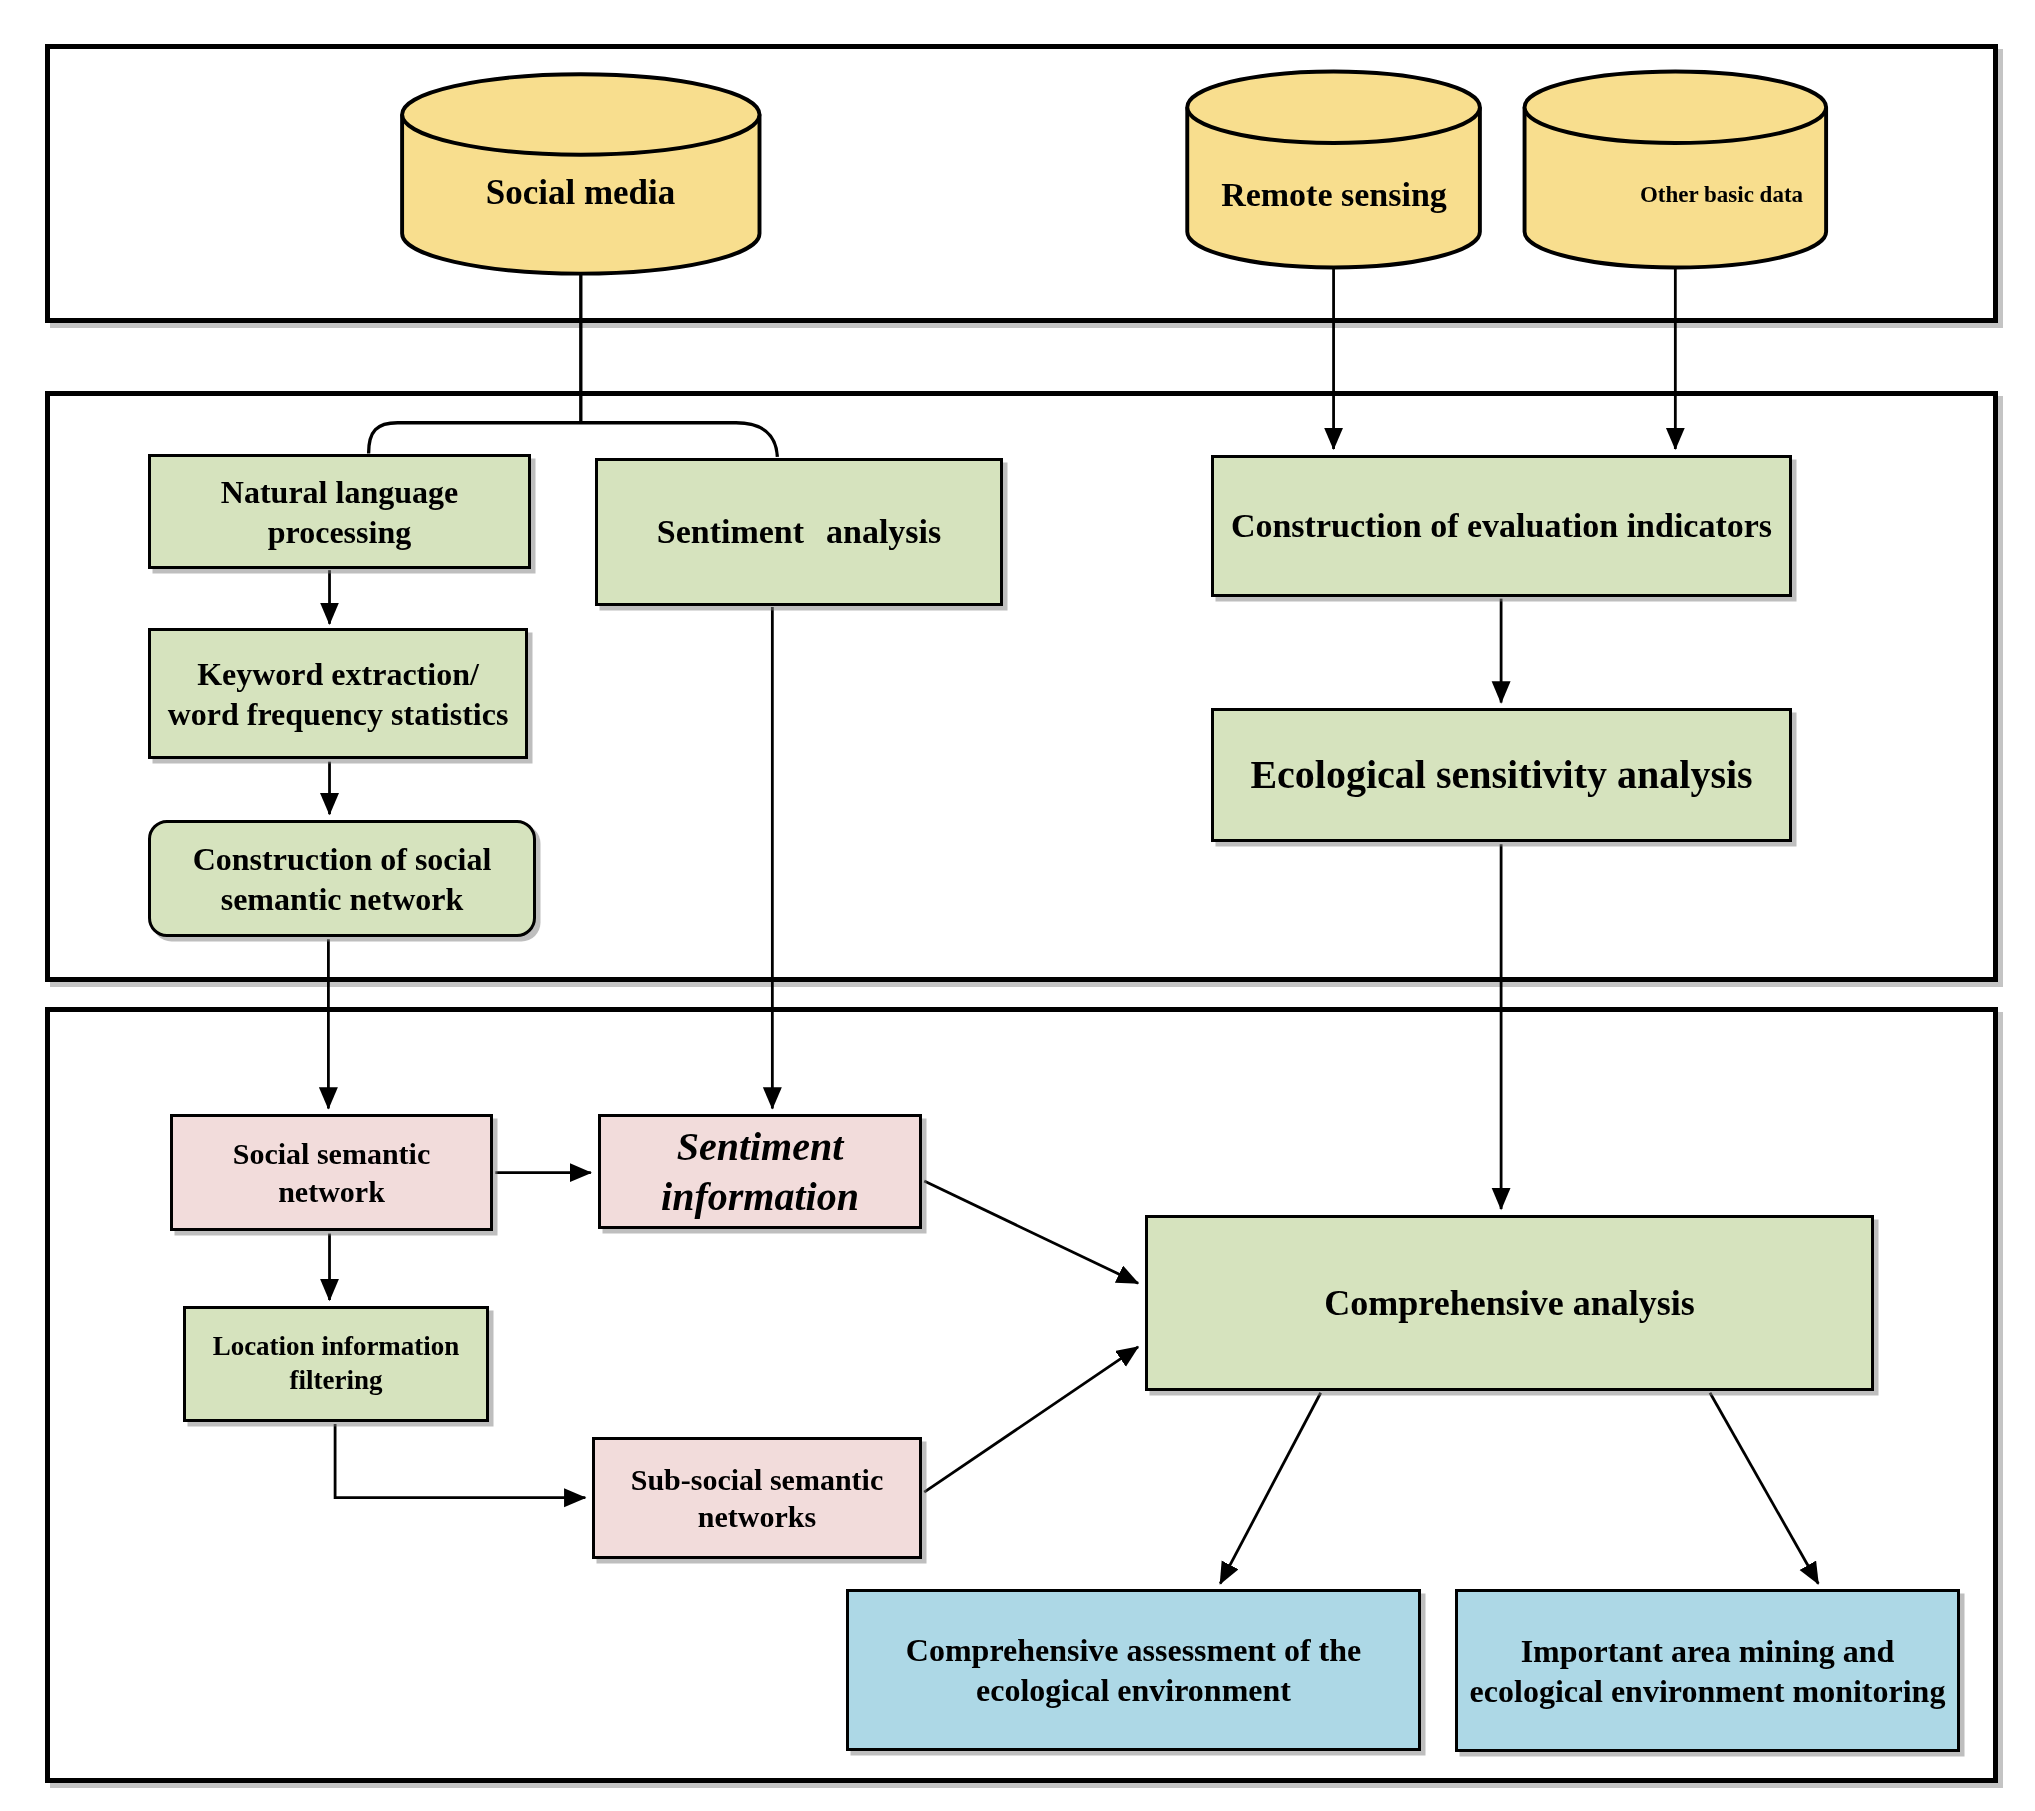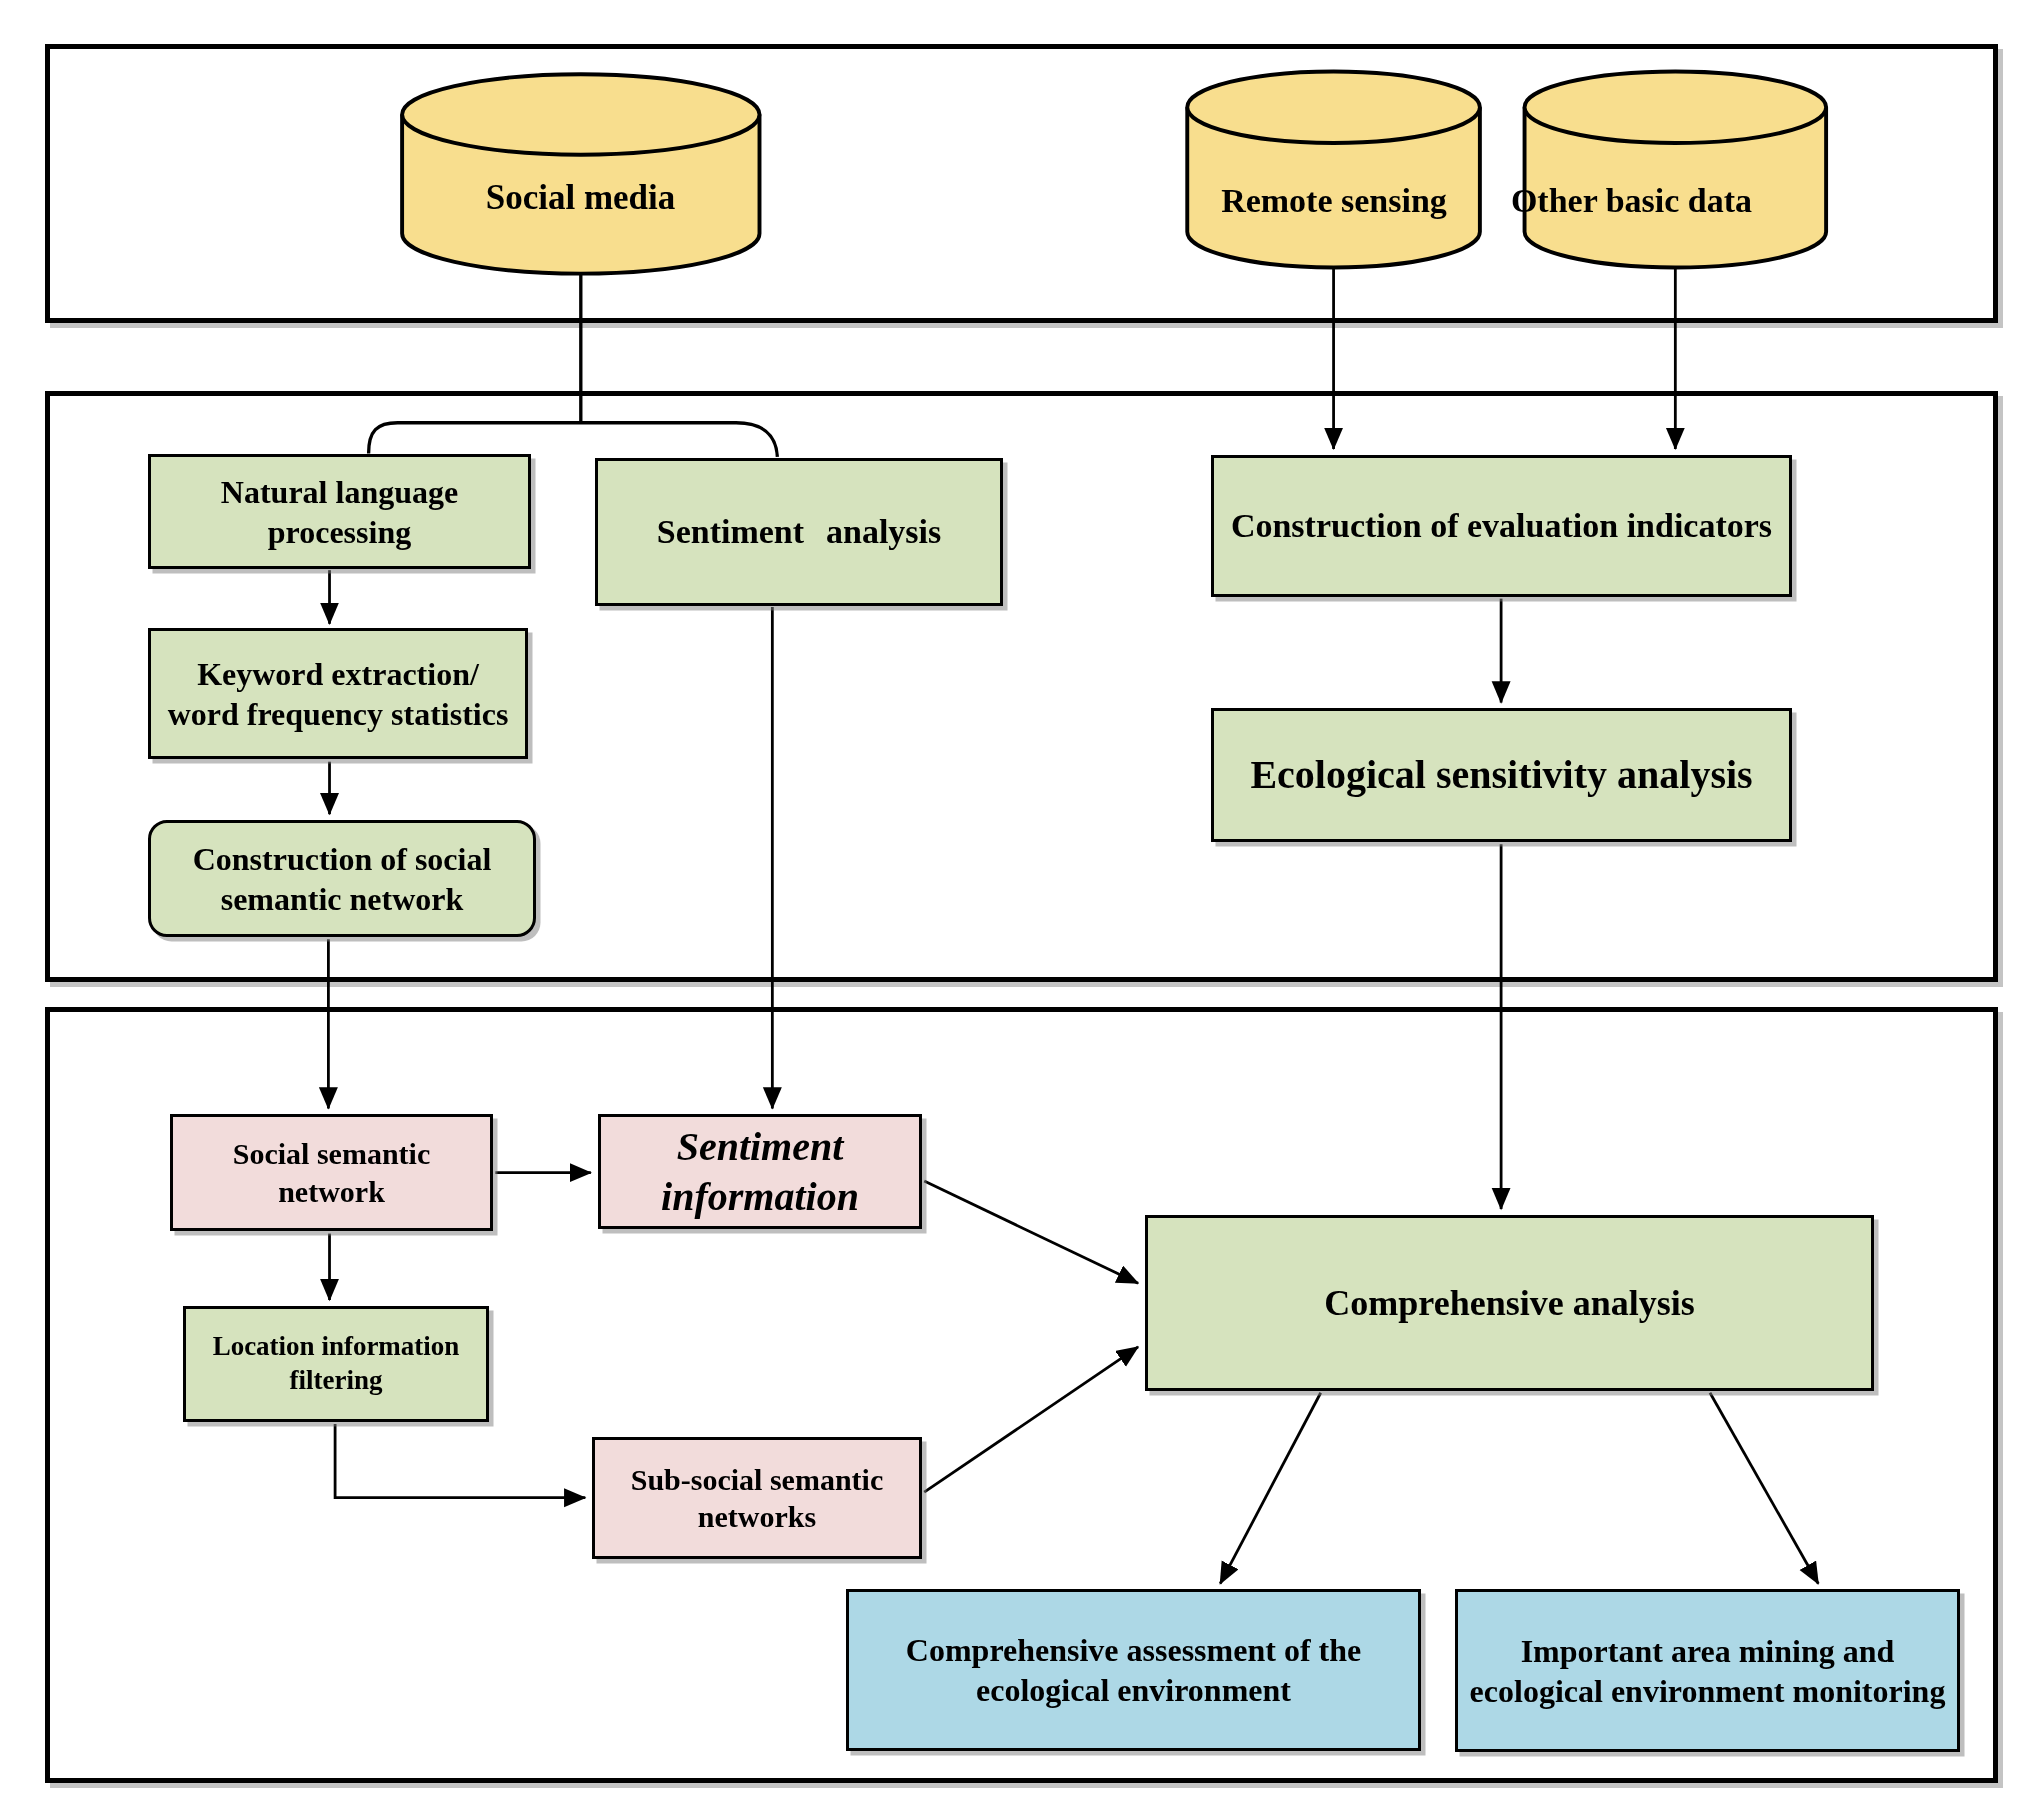--- a/index.html
+++ b/index.html
@@ -26,21 +26,21 @@
     line-height:1.25;
     box-shadow:4.5px 4.5px 0 rgba(125,125,125,0.5);
     box-sizing:border-box;
     padding:0 7.8px;
   }
   .green{background:var(--c-process_fill,#D6E3BE);}
   .pink{background:var(--c-intermediate_fill,#F2DCDB);}
   .blue{background:var(--c-output_fill,#ADD8E6);}
   .cyl-label{
     position:absolute;
-    display:flex;align-items:flex-end;justify-content:center;
+    display:flex;align-items:center;justify-content:center;
     text-align:center;
   }
   .wide-gap{word-spacing:13.4px;align-items:center;}
   .cyl{fill:var(--c-data_fill,#F8DE8E);stroke:#000;stroke-width:7;}
   .link{stroke:#000;stroke-width:5;fill:none;}
   .thicklink{stroke:#000;stroke-width:6;fill:none;}
 </style>
 </head>
 <body>
 
@@ -91,21 +91,21 @@
     <path class="link" d="M2365,2494 L2185,2836" marker-end="url(#arrow)"></path>
     <path class="link" d="M3062,2494 L3256,2836" marker-end="url(#arrow)"></path>
   </svg>
 
   <div class="cyl-label" style="left:413px;top:168px;width:335px;height:50px;font-size:35px;">
     <span>Social media</span>
   </div>
   <div class="cyl-label" style="left:1193px;top:170px;width:282px;height:50px;font-size:34px;">
     <span>Remote sensing</span>
   </div>
-  <div class="cyl-label" style="left:1482px;top:170px;width:299px;height:50px;font-size:34px;">
+  <div class="cyl-label" style="left:1572px;top:170px;width:299px;height:50px;font-size:23px;">
     <span>Other basic data</span>
   </div>
 
   <div class="node green" style="left:148px;top:454px;width:383px;height:115px;font-size:32px;">
     <span>Natural language processing</span>
   </div>
   <div class="node green wide-gap" style="left:595px;top:458px;width:408px;height:148px;font-size:34px;">
     <span>Sentiment analysis</span>
   </div>
   <div class="node green" style="left:1211px;top:455px;width:581px;height:142px;font-size:34px;">

